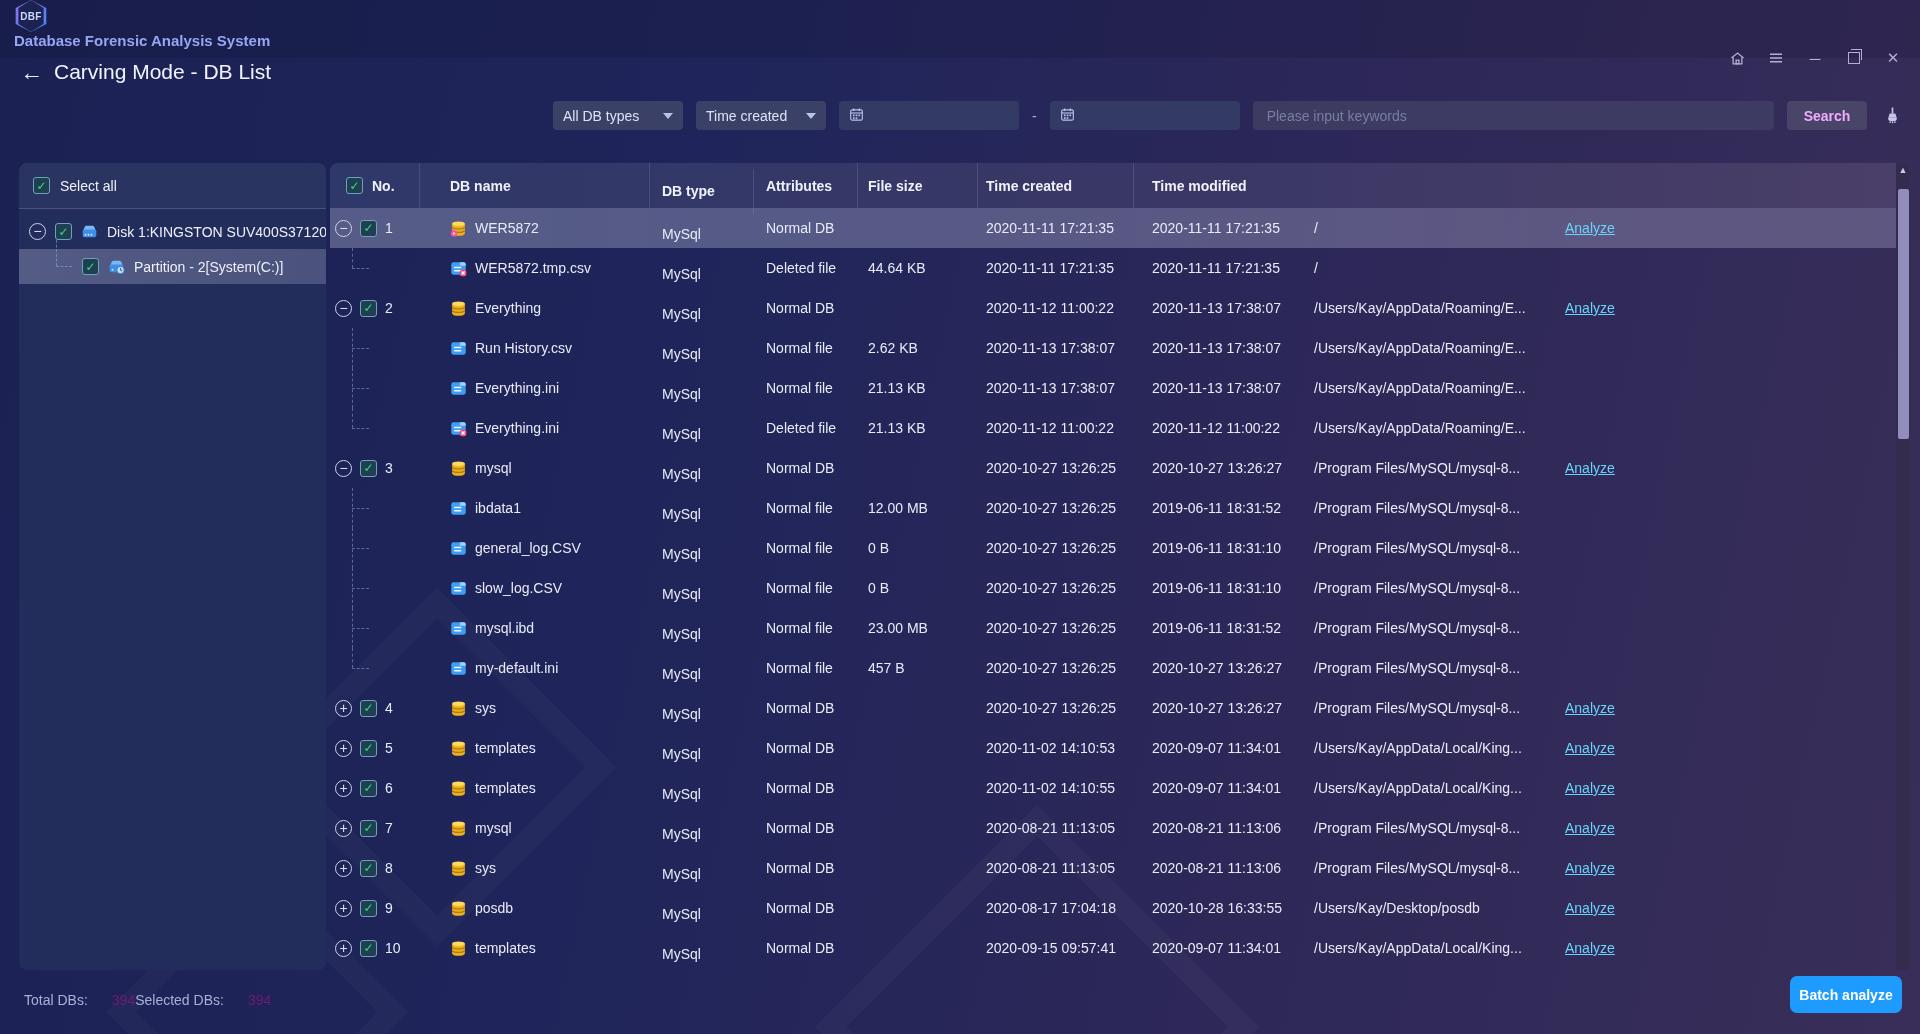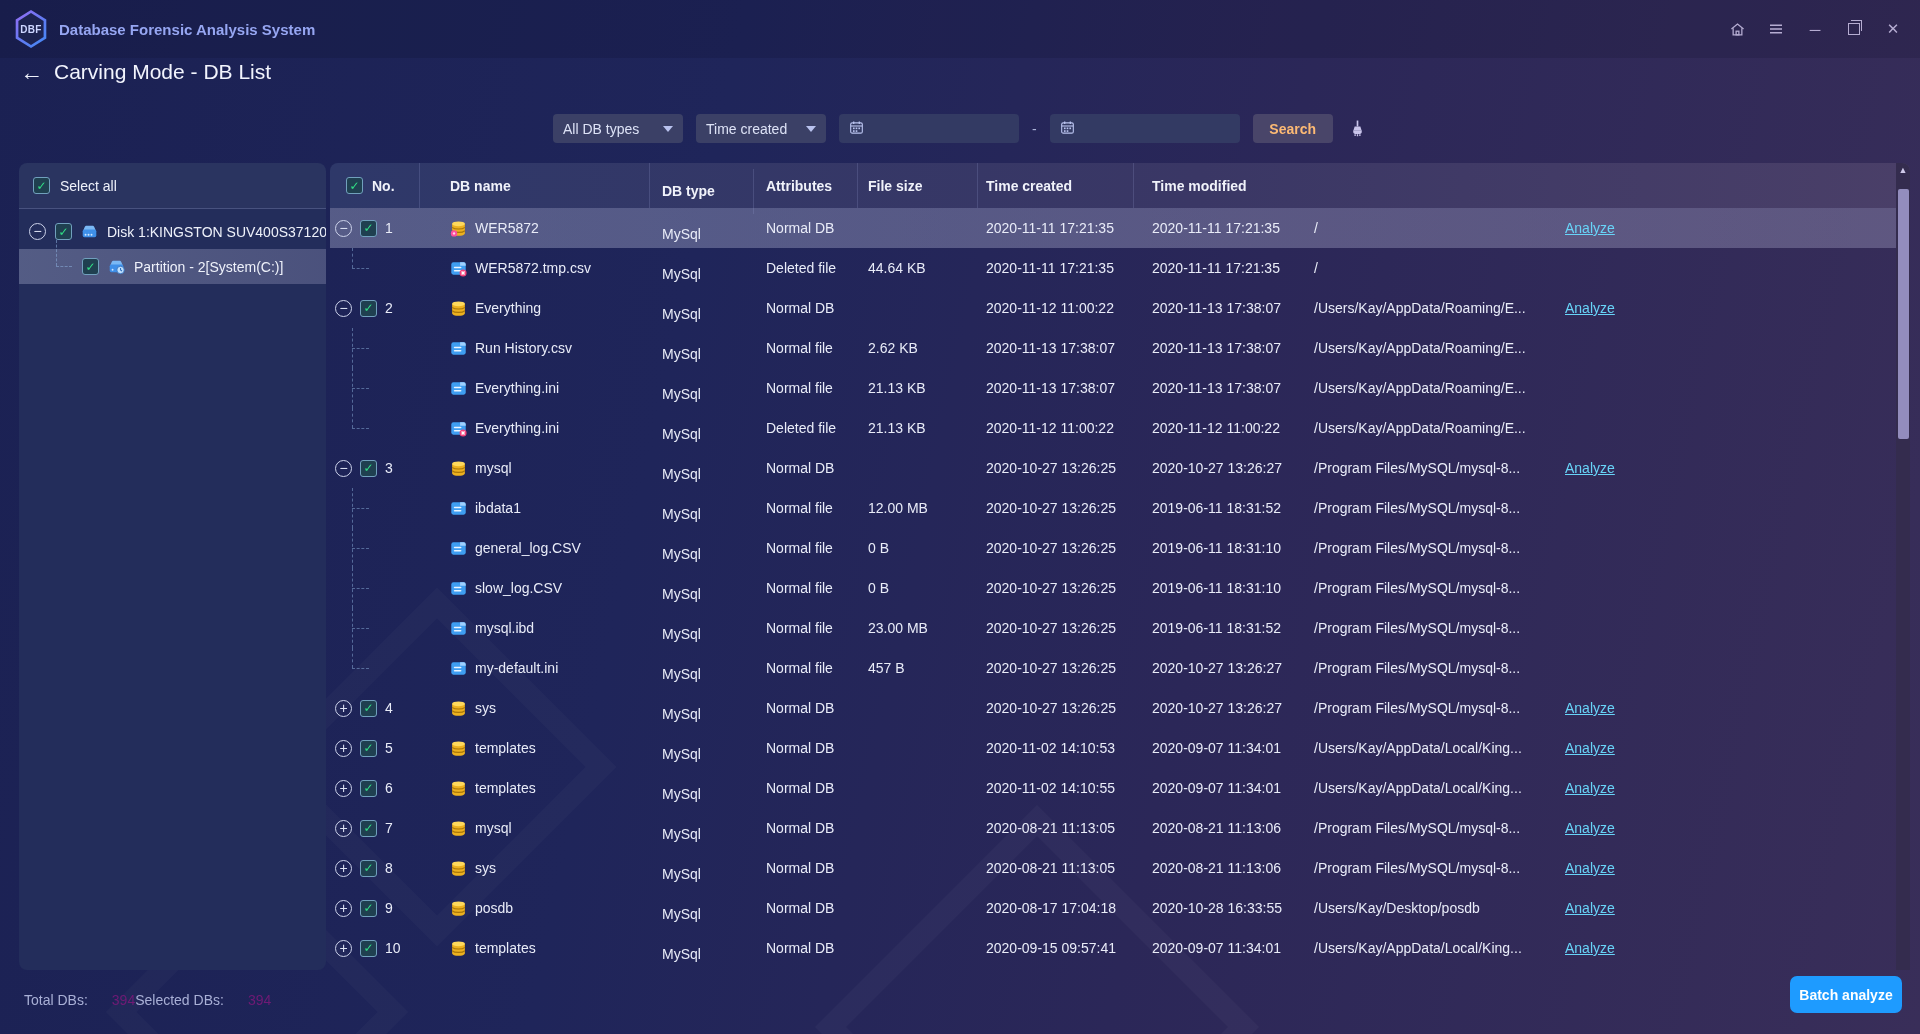--- a/index.html
+++ b/index.html
@@ -7,22 +7,22 @@
   body{position:relative;
     background:linear-gradient(102deg,#1b2153 0%,#1f255a 35%,#2b2758 62%,#392e59 100%);}
 
   
   .deco{position:absolute;border:22px solid rgba(255,255,255,.022);transform:rotate(45deg);z-index:0;}
   .deco.d1{left:310px;top:640px;width:210px;height:210px;}
   .deco.d2{left:880px;top:870px;width:270px;height:270px;border-color:rgba(255,255,255,.03);}
   .deco.d3{left:150px;top:905px;width:170px;height:170px;}
 
   
-  .titlebar{position:absolute;top:0;left:0;right:0;height:58px;display:flex;align-items:center;
-    padding:0 18px 0 14px;background:rgba(5,8,28,.14);z-index:5;}
+  .titlebar{position:absolute;top:0;left:0;right:0;height:58px;display:flex;
+    padding:0 18px 0 14px;background:rgba(5,8,28,.14);z-index:5;flex-direction:column;}
   .logo{position:relative;width:34px;height:38px;margin-right:11px;
     clip-path:polygon(50% 0,95% 25%,95% 75%,50% 100%,5% 75%,5% 25%);
     background:linear-gradient(135deg,#9b6cf5 0%,#5f7bf2 55%,#3f8df5 100%);
     display:flex;align-items:center;justify-content:center;}
   .logo .inner{width:28px;height:32px;clip-path:polygon(50% 0,95% 25%,95% 75%,50% 100%,5% 75%,5% 25%);
     background:#1d2350;display:flex;align-items:center;justify-content:center;}
   .logo .inner span{font-size:10px;font-weight:bold;color:#cdd6ff;letter-spacing:.3px;}
   .app-title{font-size:15px;font-weight:bold;color:#96a6f2;}
   .win-icons{margin-left:auto;display:flex;align-items:center;gap:21px;color:#b6add2;}
   .win-icons .wi{width:18px;height:18px;display:flex;align-items:center;justify-content:center;
@@ -30,37 +30,37 @@
   .wi.restore i{position:relative;display:block;width:10px;height:10px;border:1.2px solid #b6add2;}
   .wi.restore i::before{content:"";position:absolute;left:2px;top:-4.5px;width:10px;height:10px;
     border:1.2px solid #b6add2;border-bottom:none;border-left:none;}
 
   
   .page-head{position:absolute;top:60px;left:20px;display:flex;align-items:center;gap:11px;z-index:5;}
   .back-arrow{font-size:23px;color:#eef1fb;line-height:1;}
   .page-title{font-size:21px;color:#f2f4fd;}
 
   
-  .filters{position:absolute;top:114px;left:553px;right:16px;height:29px;display:flex;
+  .filters{position:absolute;top:101px;left:553px;right:16px;height:29px;display:flex;
     align-items:center;gap:13px;z-index:5;font-size:14px;color:#dde2f6;}
   .select{width:130px;height:29px;background:#3b4066;border-radius:4px;display:flex;
     align-items:center;justify-content:space-between;padding:0 10px;box-sizing:border-box;}
   .chev{width:0;height:0;border-left:5px solid transparent;border-right:5px solid transparent;
     border-top:6px solid #b9c2ee;}
   .datefield{height:29px;background:#333a63;border-radius:4px;display:flex;align-items:center;
     padding:0 10px;box-sizing:border-box;gap:8px;}
   .datefield.from{width:180px;}
   .datefield.to{width:190px;}
   .dash{color:#aab2d8;}
   .keyword{flex:1;height:29px;background:#3d3b61;border-radius:4px;display:flex;align-items:center;
     padding:0 12px;box-sizing:border-box;}
   .keyword input{background:transparent;border:none;outline:none;color:#dde2f6;width:100%;
     font-size:14px;font-family:inherit;}
   .keyword input::placeholder{color:#787f9e;}
-  .search-btn{width:80px;height:29px;background:#494569;border-radius:4px;color:#fdba74;
+  .search-btn{width:80px;height:29px;background:#494569;border-radius:4px;color:#f0abfc;
     font-weight:bold;display:flex;align-items:center;justify-content:center;cursor:pointer;}
   .broom{width:24px;height:24px;display:flex;align-items:center;justify-content:center;cursor:pointer;}
 
   
   .content{position:absolute;top:163px;left:19px;right:10px;bottom:64px;display:flex;gap:4px;z-index:3;}
 
   
   .sidebar{width:307px;flex:0 0 307px;background:#232d5b;border-radius:8px;display:flex;
     flex-direction:column;overflow:hidden;}
   .select-all{height:45px;flex:0 0 45px;display:flex;align-items:center;gap:10px;padding-left:14px;
@@ -200,20 +200,23 @@
           <path d="M5 1.6v2.6M11 1.6v2.6" stroke="#b9c2ee" stroke-width="1.4"></path>
           <rect x="4.2" y="8" width="1.8" height="1.8" fill="#b9c2ee"></rect>
           <rect x="7.1" y="8" width="1.8" height="1.8" fill="#b9c2ee"></rect>
           <rect x="10" y="8" width="1.8" height="1.8" fill="#b9c2ee"></rect>
           <rect x="4.2" y="10.9" width="1.8" height="1.8" fill="#b9c2ee"></rect>
           <rect x="7.1" y="10.9" width="1.8" height="1.8" fill="#b9c2ee"></rect>
         </svg>
     </span>
     <span></span>
   </div>
+  <div class="keyword">
+    <input type="text" placeholder="Please input keywords" style="">
+  </div>
   <div class="search-btn">Search</div>
   <span class="broom">
     <svg viewBox="0 0 16 16" width="19" height="19">
         <path d="M8 1.3v5" stroke="#c9c4ea" stroke-width="1.4"></path>
         <path d="M5.6 6.3h4.8l1 3.1H4.6z" fill="#c9c4ea"></path>
         <path d="M4.4 9.4h7.2v1.6c0 .9-.7 1.6-1.6 1.6H6c-.9 0-1.6-.7-1.6-1.6z" fill="#c9c4ea"></path>
         <path d="M6 12.8v1.5M8 12.8v1.8M10 12.8v1.5" stroke="#c9c4ea" stroke-width="1.1"></path>
       </svg>
   </span>
 </div>

